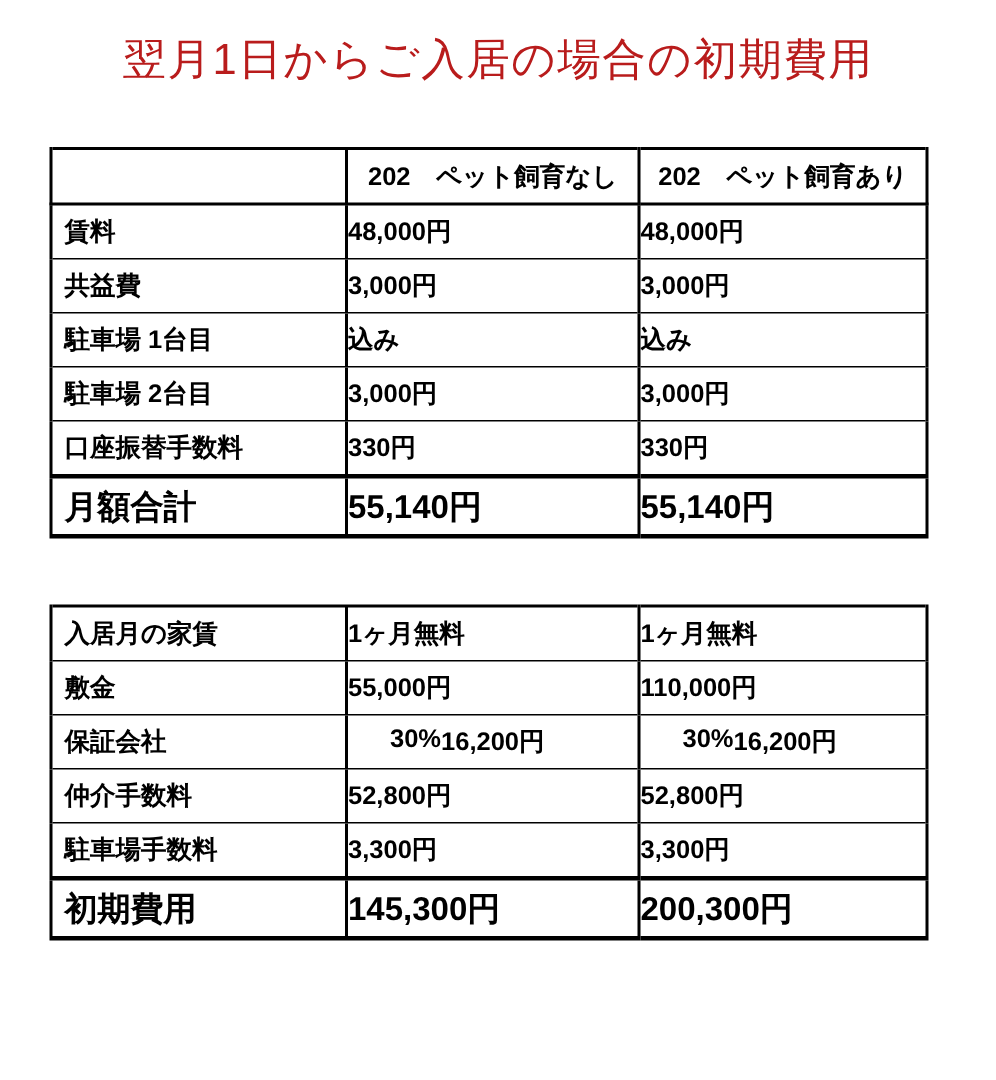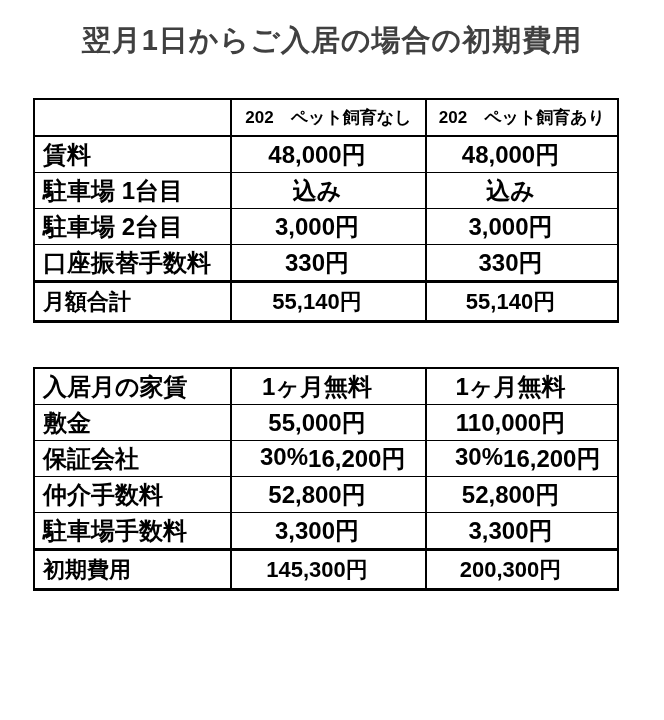--- a/index.html
+++ b/index.html
@@ -14,58 +14,58 @@
     background: #ffffff;
     font-family: "Liberation Sans", "DejaVu Sans", sans-serif;
     color: #000000;
     overflow: hidden;
   }
   h1.doc-title {
     margin: 22px 0 0 0;
     text-align: center;
     font-size: 29px;
     line-height: 36px;
-    font-weight: 700;
+    font-weight: 400;
     letter-spacing: 1px;
-    color: #404040;
+    color: #b91c1c;
   }
   table.fee-table {
     border-collapse: collapse;
     table-layout: fixed;
     width: 584px;
     margin-left: 33px;
     border: 2px solid #000000;
   }
   table.t1 { margin-top: 40px; }
   table.t2 { margin-top: 44px; }
   .fee-table col.c-label { width: 197px; }
   .fee-table col.c-a     { width: 195px; }
   .fee-table col.c-b     { width: 192px; }
   .fee-table th, .fee-table td {
     border: 1px solid #000000;
     border-left-width: 2px;
     border-right-width: 2px;
     height: 35px;
     padding: 0;
-    font-size: 24px;
+    font-size: 17px;
     font-weight: 600;
     white-space: nowrap;
     overflow: hidden;
   }
   .fee-table thead th {
     border-bottom-width: 2px;
     font-size: 17px;
     font-weight: 600;
   }
   .fee-table td.label {
     text-align: left;
     padding-left: 8px;
   }
   .fee-table td.val {
-    text-align: center;
+    text-align: left;
     padding-right: 23px;
   }
   .fee-table td.val .prefix {
     float: left;
     font-weight: 600;
   }
   .t1 td.val .prefix { margin-left: 12px; }
   .t2 td.val .prefix { margin-left: 28px; }
   .fee-table tr.total td {
     border-top-width: 3px;
@@ -93,20 +93,25 @@
         <th></th>
         <th>202　ペット飼育なし</th>
         <th>202　ペット飼育あり</th>
       </tr>
     </thead>
     <tbody>
       <tr>
         <td class="label">賃料</td>
         <td class="val"><span class="prefix"></span><span>48,000円</span></td>
         <td class="val"><span class="prefix"></span><span>48,000円</span></td>
+      </tr>
+      <tr>
+        <td class="label">共益費</td>
+        <td class="val"><span class="prefix"></span><span>3,000円</span></td>
+        <td class="val"><span class="prefix"></span><span>3,000円</span></td>
       </tr>
       <tr>
         <td class="label">駐車場 1台目</td>
         <td class="val"><span class="prefix"></span><span>込み</span></td>
         <td class="val"><span class="prefix"></span><span>込み</span></td>
       </tr>
       <tr>
         <td class="label">駐車場 2台目</td>
         <td class="val"><span class="prefix"></span><span>3,000円</span></td>
         <td class="val"><span class="prefix"></span><span>3,000円</span></td>

